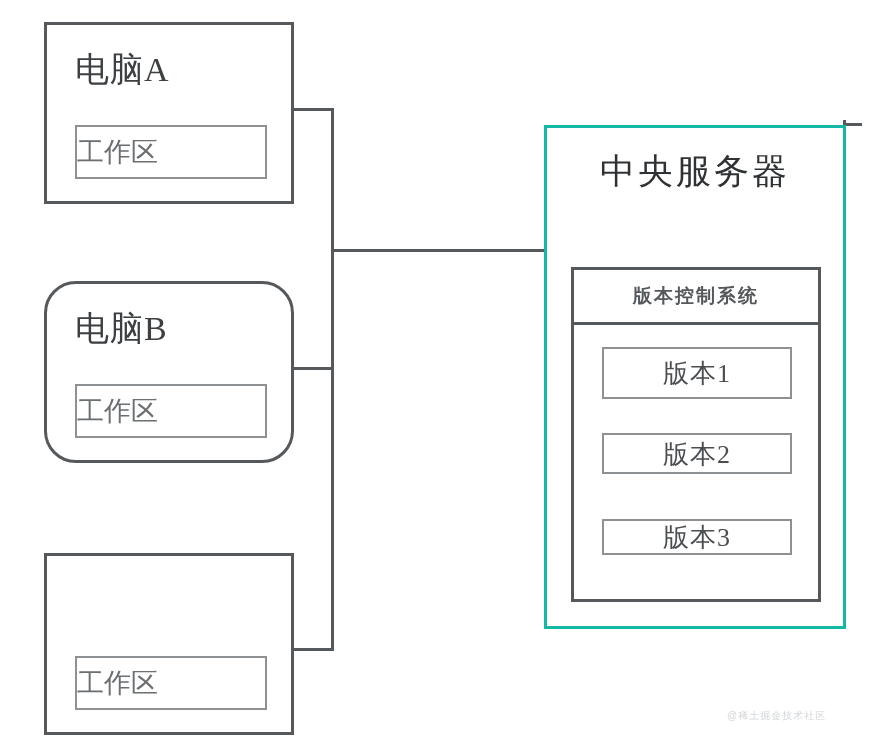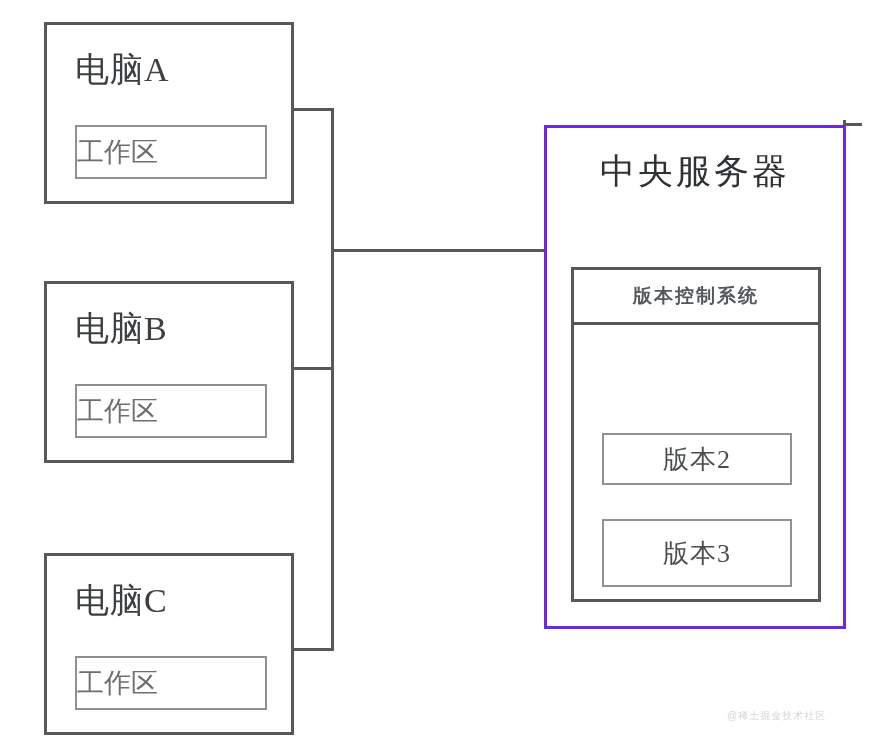--- a/index.html
+++ b/index.html
@@ -22,21 +22,21 @@
   
   .box {
     position: absolute;
     box-sizing: border-box;
     background: #ffffff;
   }
   .outer-box {
     border: 3px solid #55595c;
   }
   .server-box {
-    border: 3px solid #6d28d9;
+    border: 3px solid #14b8a6;
   }
   .inner-box {
     border: 2px solid #8d9194;
   }
   .vcs-box {
     border: 3px solid #55595c;
   }
   .vcs-header {
     border-bottom: 3px solid #55595c;
   }
@@ -137,50 +137,52 @@
   <div class="wire wire-v" style="left:843px; top:120px; height:160px;"></div>
   <div class="wire wire-h" style="left:843px; top:123px; width:19px;"></div>
 
   <div class="box outer-box" style="left:44px; top:22px; width:250px; height:182px;">
     <div class="node-title" style="left:28px; top:22px;">电脑A</div>
     <div class="box inner-box" style="left:28px; top:100px; width:192px; height:54px;">
       <div class="inner-label">工作区</div>
     </div>
   </div>
 
-  <div class="box outer-box" style="left:44px; top:281px; width:250px; height:182px;">
+  <div class="box outer-box" style="left:44px; top:281px; width:250px; height:182px;border-radius:32px;">
     <div class="node-title" style="left:28px; top:22px;">电脑B</div>
     <div class="box inner-box" style="left:28px; top:100px; width:192px; height:54px;">
       <div class="inner-label">工作区</div>
     </div>
   </div>
 
   <div class="box outer-box" style="left:44px; top:553px; width:250px; height:182px;">
-    <div class="node-title" style="left:28px; top:22px;">电脑C</div>
     <div class="box inner-box" style="left:28px; top:100px; width:192px; height:54px;">
       <div class="inner-label">工作区</div>
     </div>
   </div>
 
   <div class="box server-box" style="left:544px; top:125px; width:302px; height:504px;">
 
     <div class="server-title" style="top:20px;">中央服务器</div>
 
     <div class="box vcs-box" style="left:24px; top:139px; width:250px; height:335px;">
 
       <div class="vcs-header" style="position:absolute; left:0; top:0; width:100%; height:52px;">
         <div class="vcs-label">版本控制系统</div>
       </div>
 
+      <div class="box inner-box" style="left:28px; top:77px; width:190px; height:52px;">
+        <div class="version-label">版本1</div>
+      </div>
 
-      <div class="box inner-box" style="left:28px; top:163px; width:190px; height:52px;">
+      <div class="box inner-box" style="left:28px; top:163px; width:190px; height:41px;">
         <div class="version-label">版本2</div>
       </div>
 
-      <div class="box inner-box" style="left:28px; top:249px; width:190px; height:68px;padding-left:31px;">
+      <div class="box inner-box" style="left:28px; top:249px; width:190px; height:36px;padding-left:31px;">
         <div class="version-label">版本3</div>
       </div>
 
     </div>
   </div>
 
   <div class="watermark" style="left:727px; top:709px;">@稀土掘金技术社区</div>
 
 </div>
 

